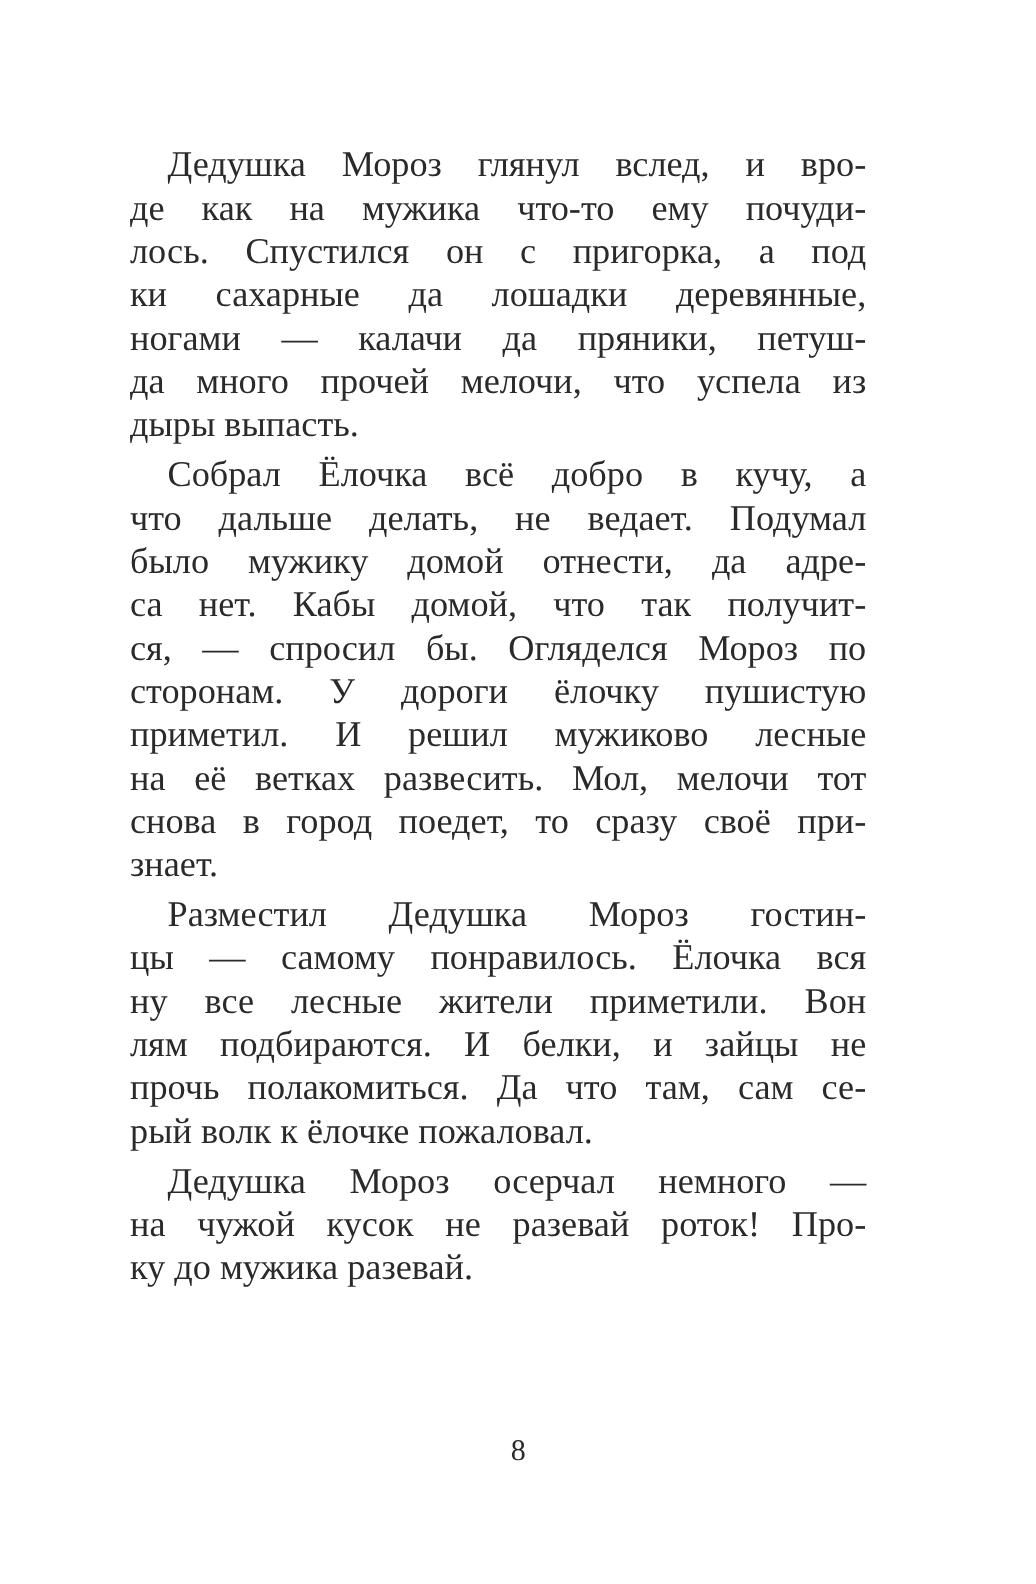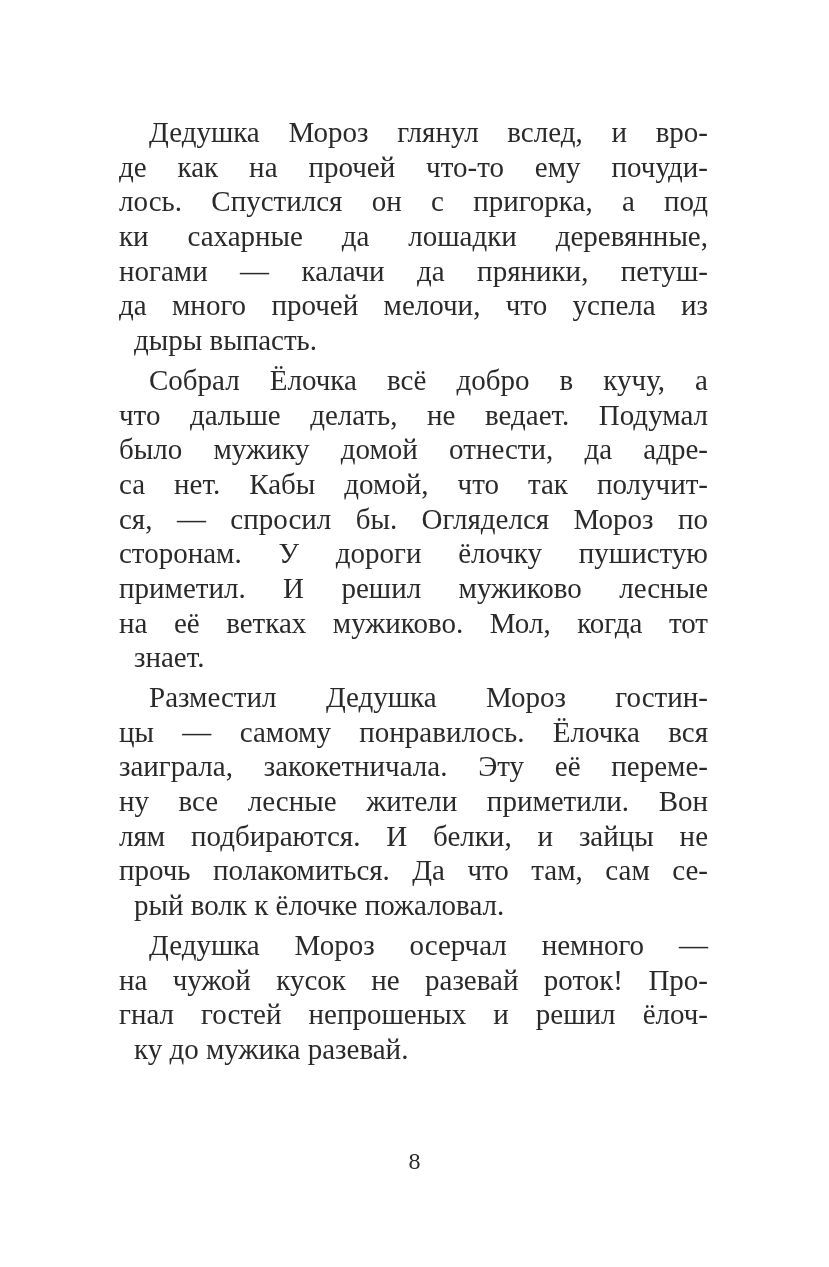--- a/index.html
+++ b/index.html
@@ -1,68 +1,67 @@
 <!DOCTYPE html>
 <html><head>
 <meta charset="utf-8">
 <style>
   html, body { margin: 0; padding: 0; background: #ffffff; }
   body { width: 829px; height: 1267px; position: relative; overflow: hidden; }
   .page {
-    position: absolute; left: 119px; top: 115px; width: 589px;
+    position: absolute; left: 104px; top: 115px; width: 589px;
     font-family: "Liberation Serif", "DejaVu Serif", serif;
     font-size: 29px; color: #2a2a2a; line-height: 34.7px;
   }
   .para { margin: 0 0 5px 0; }
   .line {
     display: block; text-align: justify; text-align-last: justify;
     white-space: nowrap; height: 34.7px;
   }
   .line.first { text-indent: 30px; }
-  .line.last { text-align-last: left; margin-left: 15px; }
+  .line.last { text-align-last: left; }
   .page-number {
     position: absolute; left: 0; width: 829px; top: 1148px;
     text-align: center; font-family: "Liberation Serif", serif;
     font-size: 24px; color: #2a2a2a;
   }
 </style>
 </head>
 <body>
 
 <div class="page">
   <p class="para">
     <span class="line first">Дедушка Мороз глянул вслед, и вро-</span>
-    <span class="line">де как на прочей что-то ему почуди-</span>
+    <span class="line">де как на мужика что-то ему почуди-</span>
     <span class="line">лось. Спустился он с пригорка, а под</span>
     <span class="line">ки сахарные да лошадки деревянные,</span>
     <span class="line">ногами — калачи да пряники, петуш-</span>
     <span class="line">да много прочей мелочи, что успела из</span>
     <span class="line last">дыры выпасть.</span>
   </p>
   <p class="para">
     <span class="line first">Собрал Ёлочка всё добро в кучу, а</span>
     <span class="line">что дальше делать, не ведает. Подумал</span>
     <span class="line">было мужику домой отнести, да адре-</span>
     <span class="line">са нет. Кабы домой, что так получит-</span>
     <span class="line">ся, — спросил бы. Огляделся Мороз по</span>
     <span class="line">сторонам. У дороги ёлочку пушистую</span>
     <span class="line">приметил. И решил мужиково лесные</span>
-    <span class="line">на её ветках мужиково. Мол, когда тот</span>
+    <span class="line">на её ветках развесить. Мол, мелочи тот</span>
+    <span class="line">снова в город поедет, то сразу своё при-</span>
     <span class="line last">знает.</span>
   </p>
   <p class="para">
     <span class="line first">Разместил Дедушка Мороз гостин-</span>
     <span class="line">цы — самому понравилось. Ёлочка вся</span>
-    <span class="line">заиграла, закокетничала. Эту её переме-</span>
     <span class="line">ну все лесные жители приметили. Вон</span>
     <span class="line">лям подбираются. И белки, и зайцы не</span>
     <span class="line">прочь полакомиться. Да что там, сам се-</span>
     <span class="line last">рый волк к ёлочке пожаловал.</span>
   </p>
   <p class="para">
     <span class="line first">Дедушка Мороз осерчал немного —</span>
     <span class="line">на чужой кусок не разевай роток! Про-</span>
-    <span class="line">гнал гостей непрошеных и решил ёлоч-</span>
     <span class="line last">ку до мужика разевай.</span>
   </p>
 </div>
 
 <div class="page-number">8</div>
 
 </body></html>

